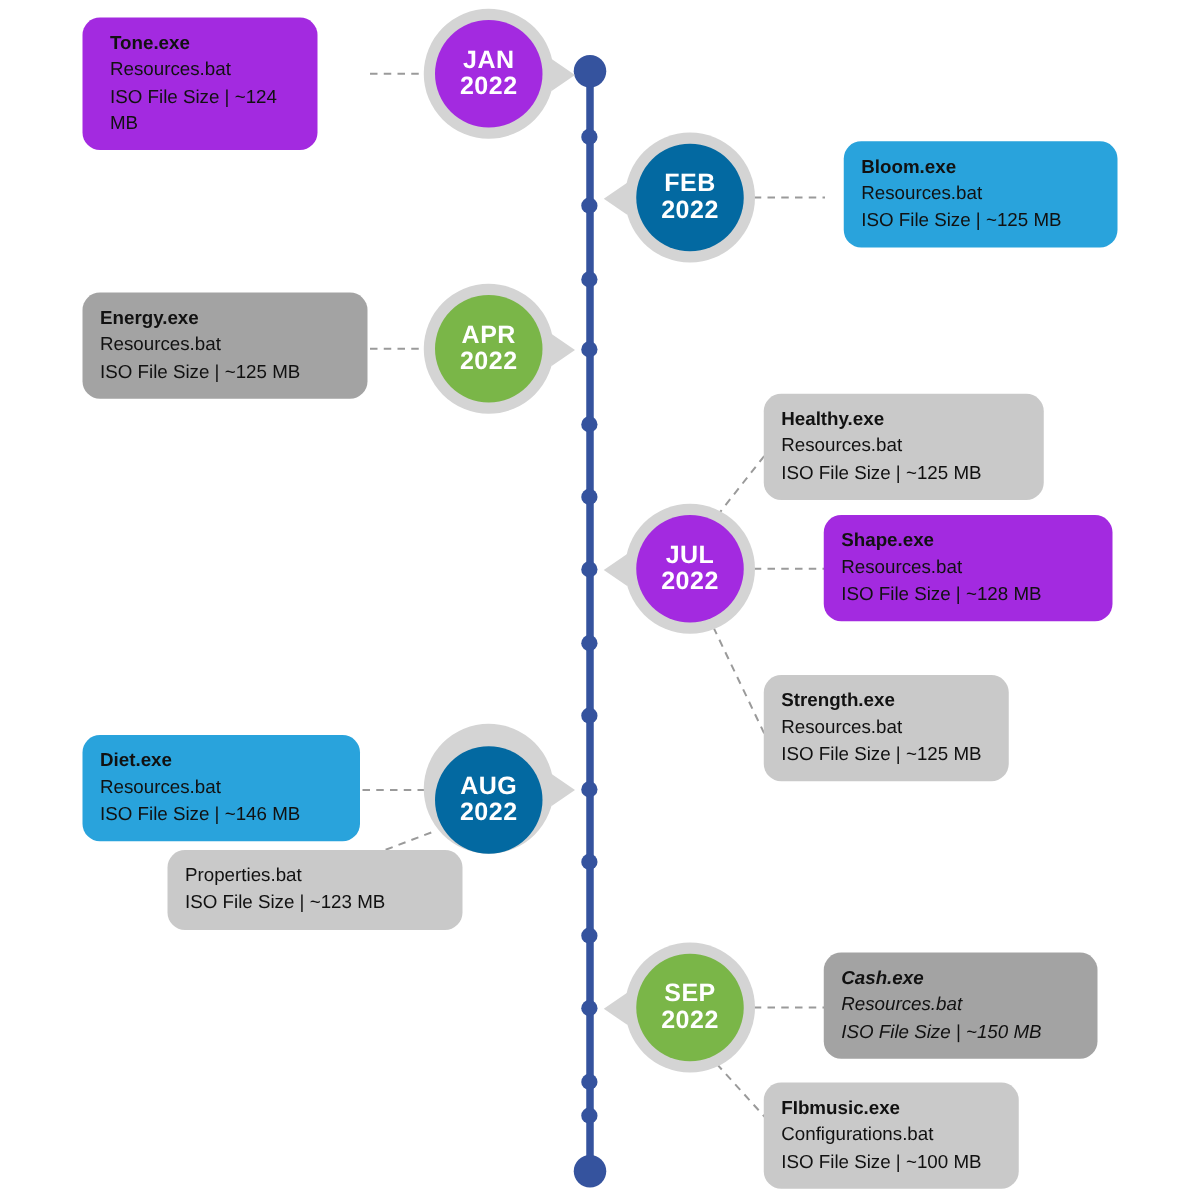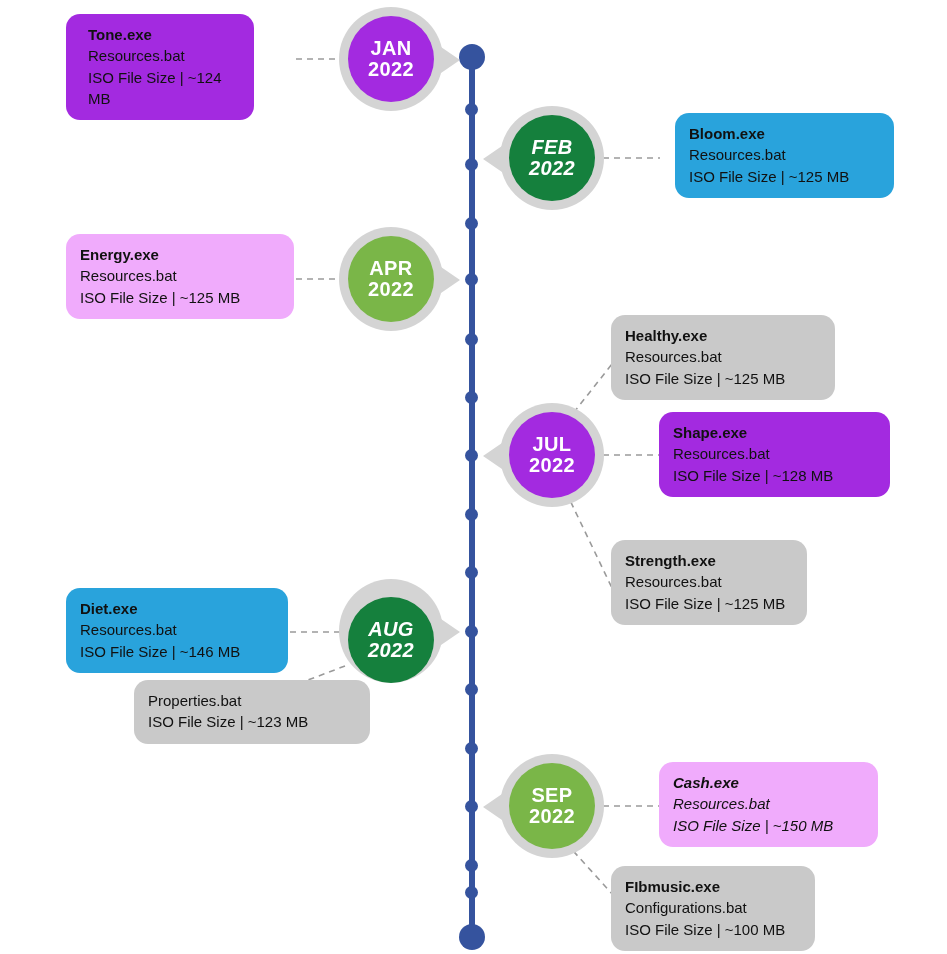--- a/index.html
+++ b/index.html
@@ -45,35 +45,35 @@
     border-top:13px solid transparent;
     border-bottom:13px solid transparent;
   }
   .node.tail-right .tail{
     right:-17px;border-left:19px solid #d4d4d4;
   }
   .node.tail-left .tail{
     left:-17px;border-right:19px solid #d4d4d4;
   }
   .c-purple{background:#a32ae0;}
-  .c-blue{background:#15803d;font-style:italic;}
+  .c-blue{background:#0369a1;}
   .c-green{background:#7ab648;}
 
   
   .card{
     position:absolute;border-radius:14px;
     padding:10px 14px 11px 14px;
     box-sizing:border-box;
     color:#111111;font-size:15px;line-height:1.42;
   }
   .card .t{font-weight:bold;font-size:15px;}
   .card .s{font-weight:normal;}
   .k-purple{background:#a32ae0;}
   .k-blue{background:#29a3dc;}
-  .k-green{background:#f0abfc;}
+  .k-green{background:#a3a3a3;}
   .k-gray{background:#c9c9c9;}
   .conn-svg{position:absolute;left:0;top:0;width:947px;height:954px;
             pointer-events:none;}
 </style>
 </head>
 <body>
 
 <div id="stage">
 
   <svg class="conn-svg" viewBox="0 0 947 954" xmlns="http://www.w3.org/2000/svg">

